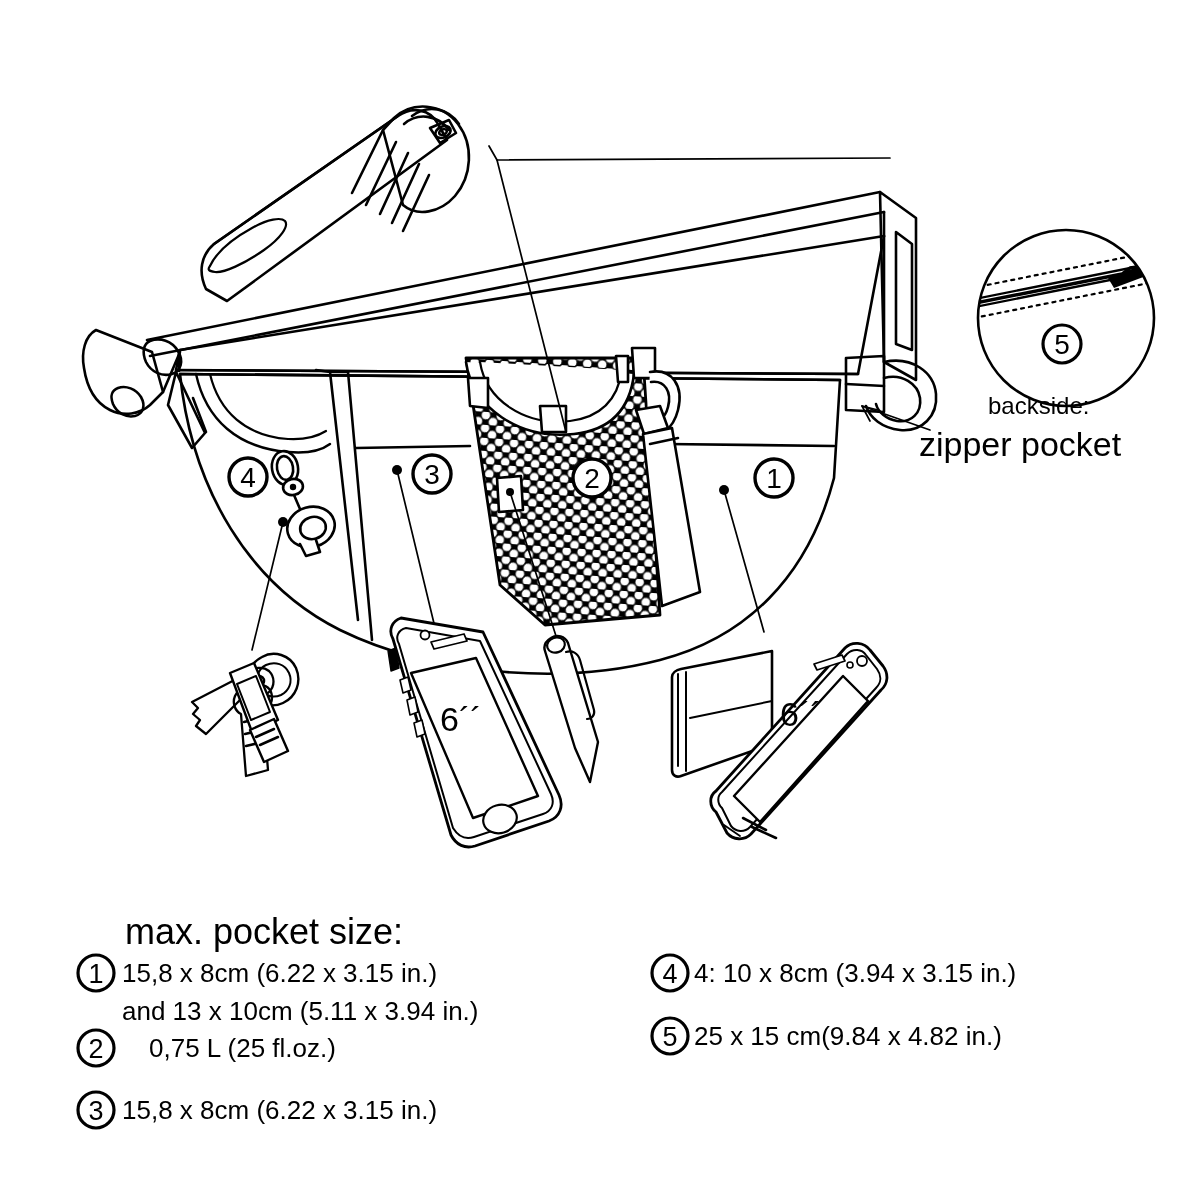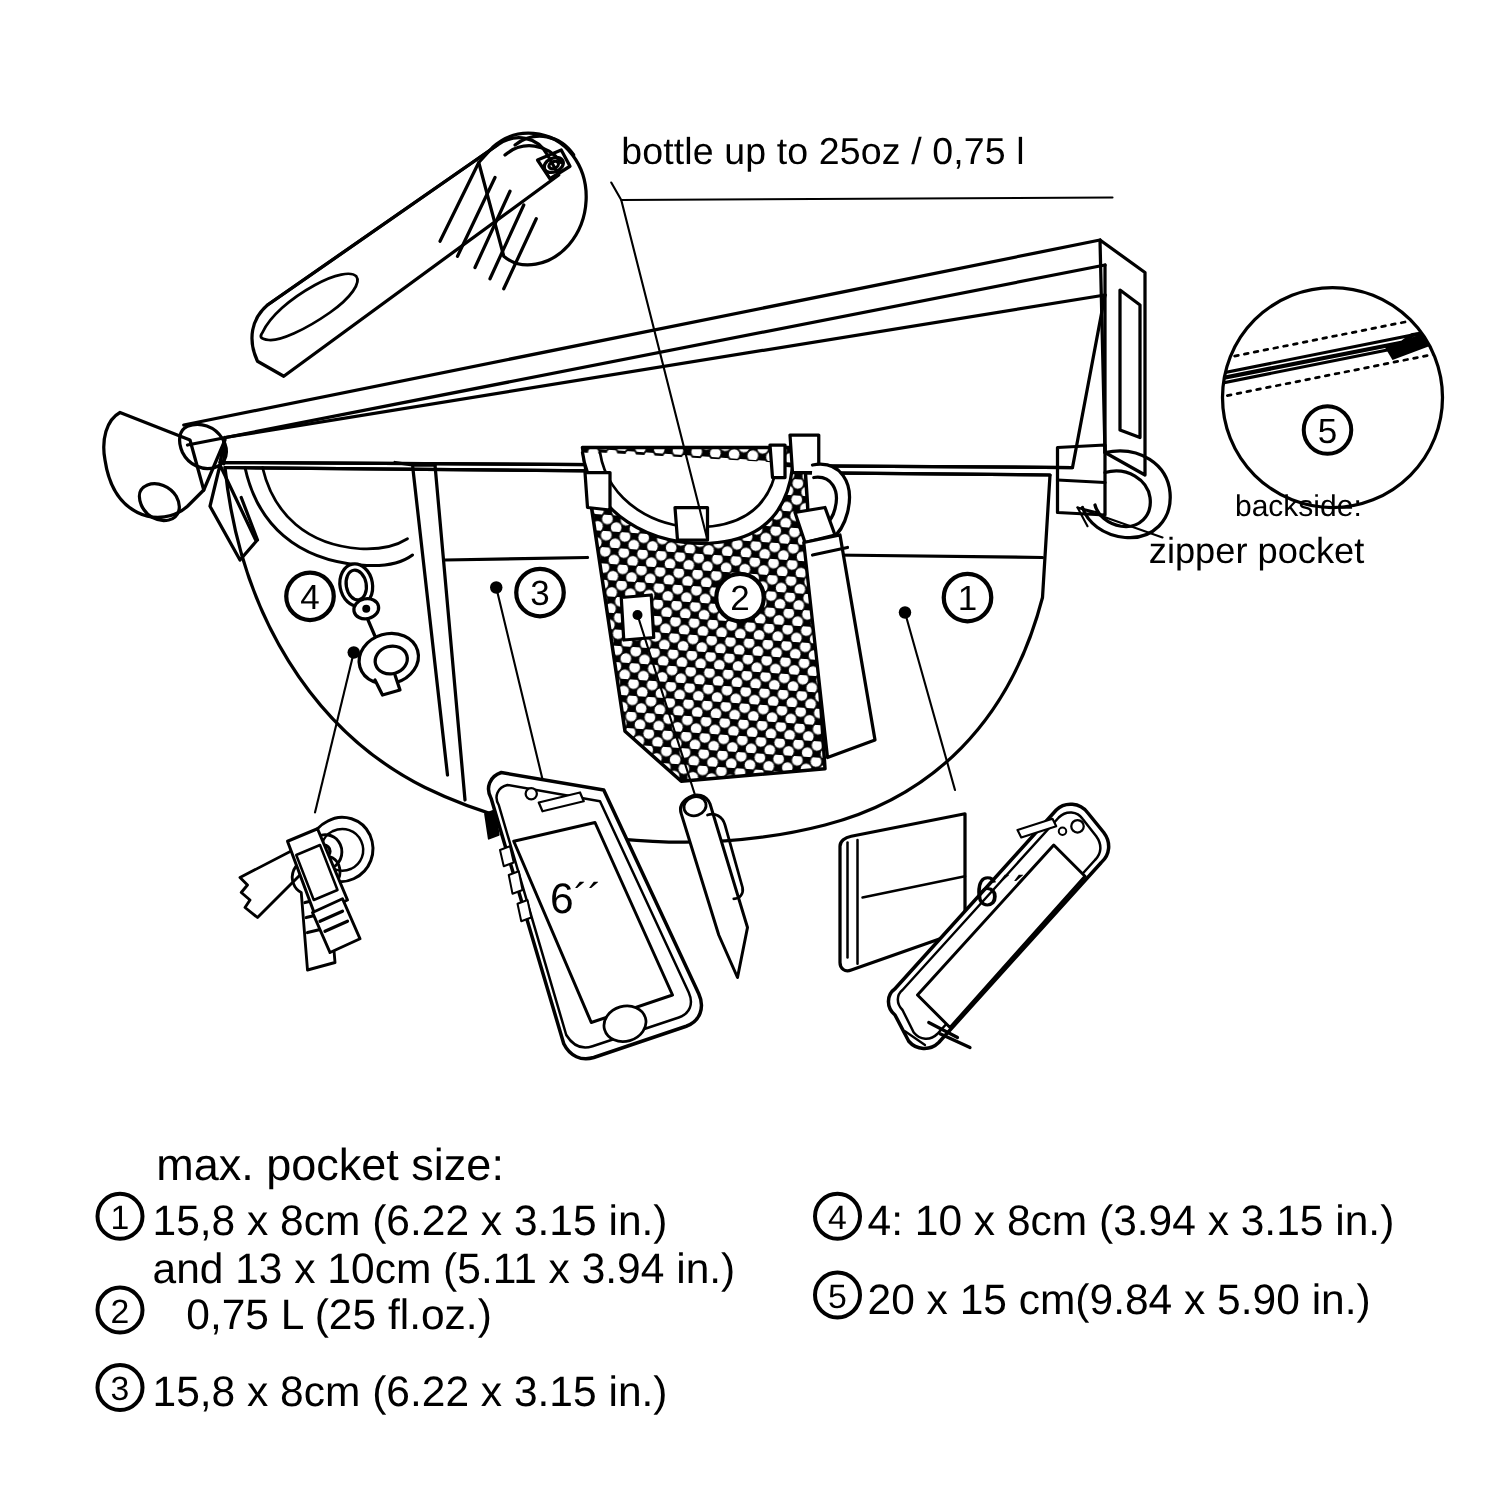--- a/index.html
+++ b/index.html
@@ -9,23 +9,23 @@
     font-family:"Liberation Sans", sans-serif;
     color:#000000;
     overflow:hidden;
     position:relative;
   }
   #stage{position:relative;width:1200px;height:1200px;background:#fff;}
   svg.layer{position:absolute;left:0;top:0;width:1200px;height:1200px;}
   .txt{position:absolute;white-space:pre;color:#000;}
   .t-bottle{left:497px;top:105px;font-size:30px;letter-spacing:.1px;}
   .t-back1{left:988px;top:392px;font-size:24px;}
-  .t-back2{left:919px;top:425px;font-size:29px;}
+  .t-back2{left:919px;top:425px;font-size:34px;}
   .t-head{left:125px;top:911px;font-size:36px;}
-  .legend-row{position:absolute;font-size:34px;white-space:pre;}
+  .legend-row{position:absolute;font-size:26px;white-space:pre;}
   .lr1{left:122px;top:958px;}
   .lr1b{left:122px;top:996px;}
   .lr2{left:122px;top:1033px;margin-left:27px;}
   .lr3{left:122px;top:1095px;}
   .lr4{left:694px;top:958px;}
   .lr5{left:694px;top:1021px;}
   .phone-label{position:absolute;font-size:34px;font-weight:400;}
   .pl-a{left:440px;top:700px;}
   .pl-b{left:780px;top:695px;}
 </style>
@@ -289,21 +289,20 @@
     <g>
       <circle cx="248" cy="477" r="19" fill="#fff" stroke="#000" stroke-width="3.4"></circle>
       <text x="248" y="487" text-anchor="middle" font-family="Liberation Sans, sans-serif" font-size="28" fill="#000">4</text>
     </g>
     <g>
       <circle cx="1062" cy="344" r="19" fill="#fff" stroke="#000" stroke-width="3.2"></circle>
       <text x="1062" y="354" text-anchor="middle" font-family="Liberation Sans, sans-serif" font-size="28" fill="#000">5</text>
     </g>
   </svg>
 
-  <div class="txt t-bottle">bottle up to 25oz / 0,75 l</div>
   <div class="txt t-back1">backside:</div>
   <div class="txt t-back2">zipper pocket</div>
 
   <div class="phone-label pl-a">6´´</div>
   <div class="phone-label pl-b">6´´</div>
 
   <div class="txt t-head">max. pocket size:</div>
 
   <svg class="layer">
     <g>
@@ -326,15 +325,15 @@
         <circle cx="670" cy="1036" r="18" fill="#fff" stroke="#000" stroke-width="3.2"></circle>
       <text x="670" y="1046" text-anchor="middle" font-family="Liberation Sans, sans-serif" font-size="27" fill="#000">5</text>
       </g>
   </svg>
 
   <div class="legend-row lr1">15,8 x 8cm (6.22 x 3.15 in.)</div>
   <div class="legend-row lr1b">and 13 x 10cm (5.11 x 3.94 in.)</div>
   <div class="legend-row lr2">0,75 L (25 fl.oz.)</div>
   <div class="legend-row lr3">15,8 x 8cm (6.22 x 3.15 in.)</div>
   <div class="legend-row lr4">4: 10 x 8cm (3.94 x 3.15 in.)</div>
-  <div class="legend-row lr5">20 x 15 cm(9.84 x 5.90 in.)</div>
+  <div class="legend-row lr5">25 x 15 cm(9.84 x 4.82 in.)</div>
 
 </div>
 
 </body></html>

